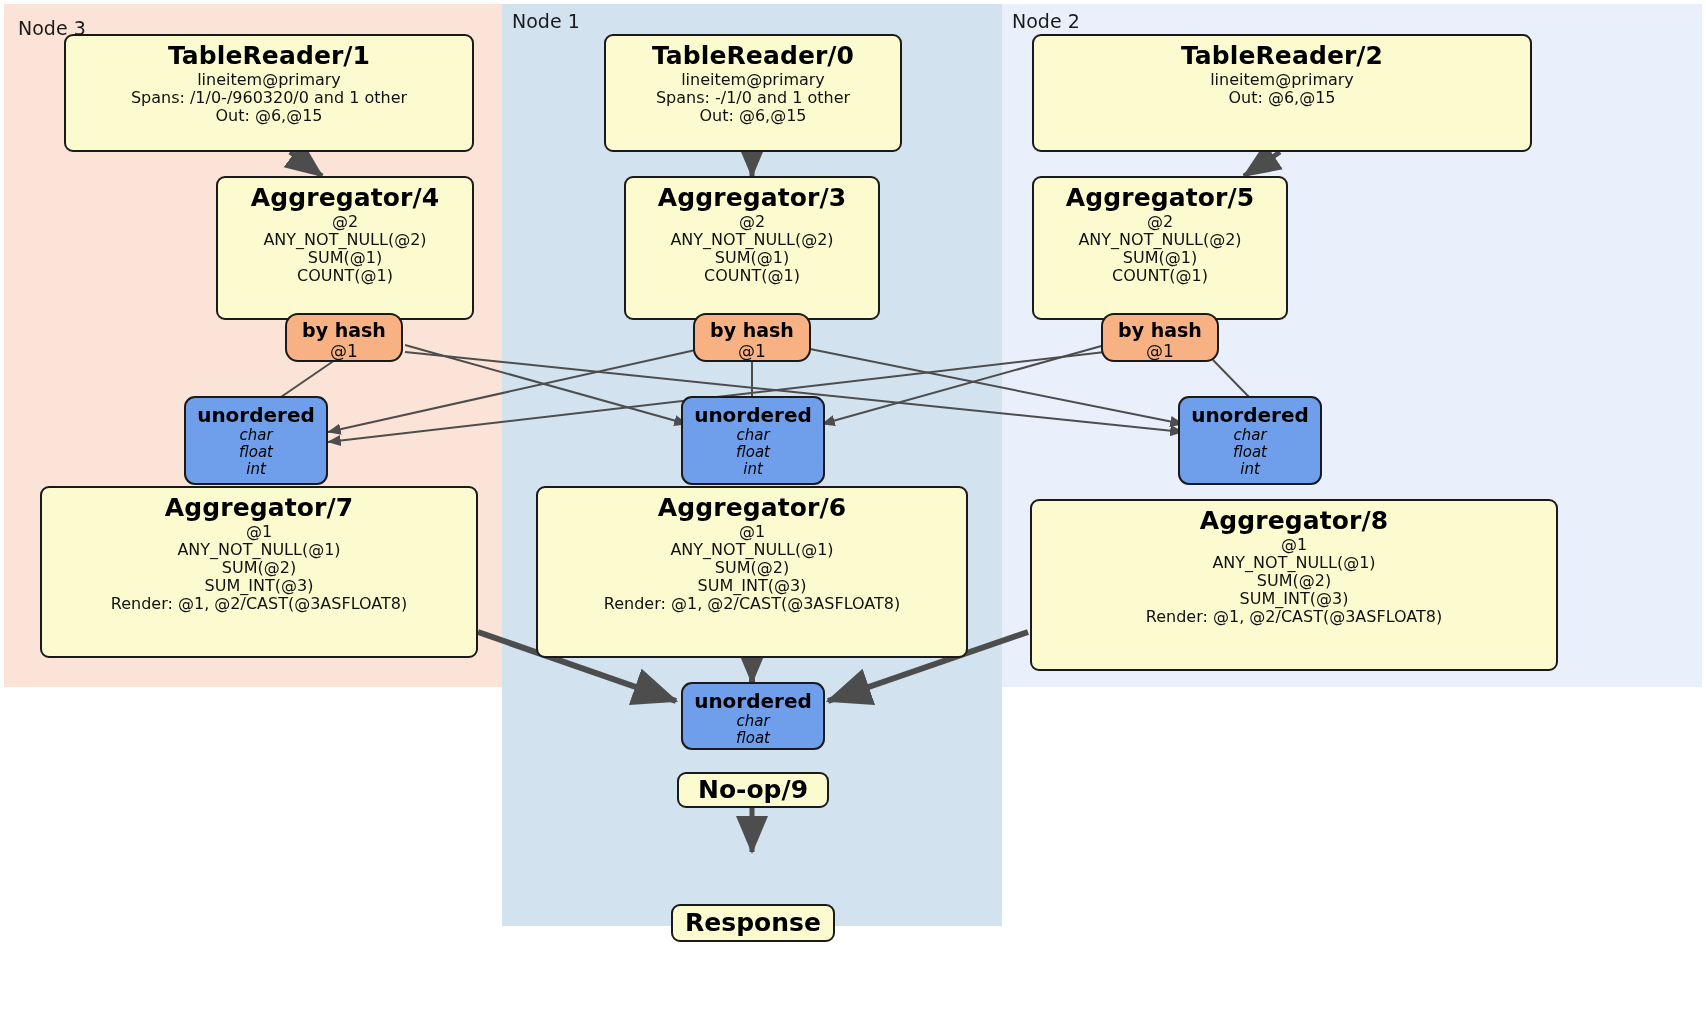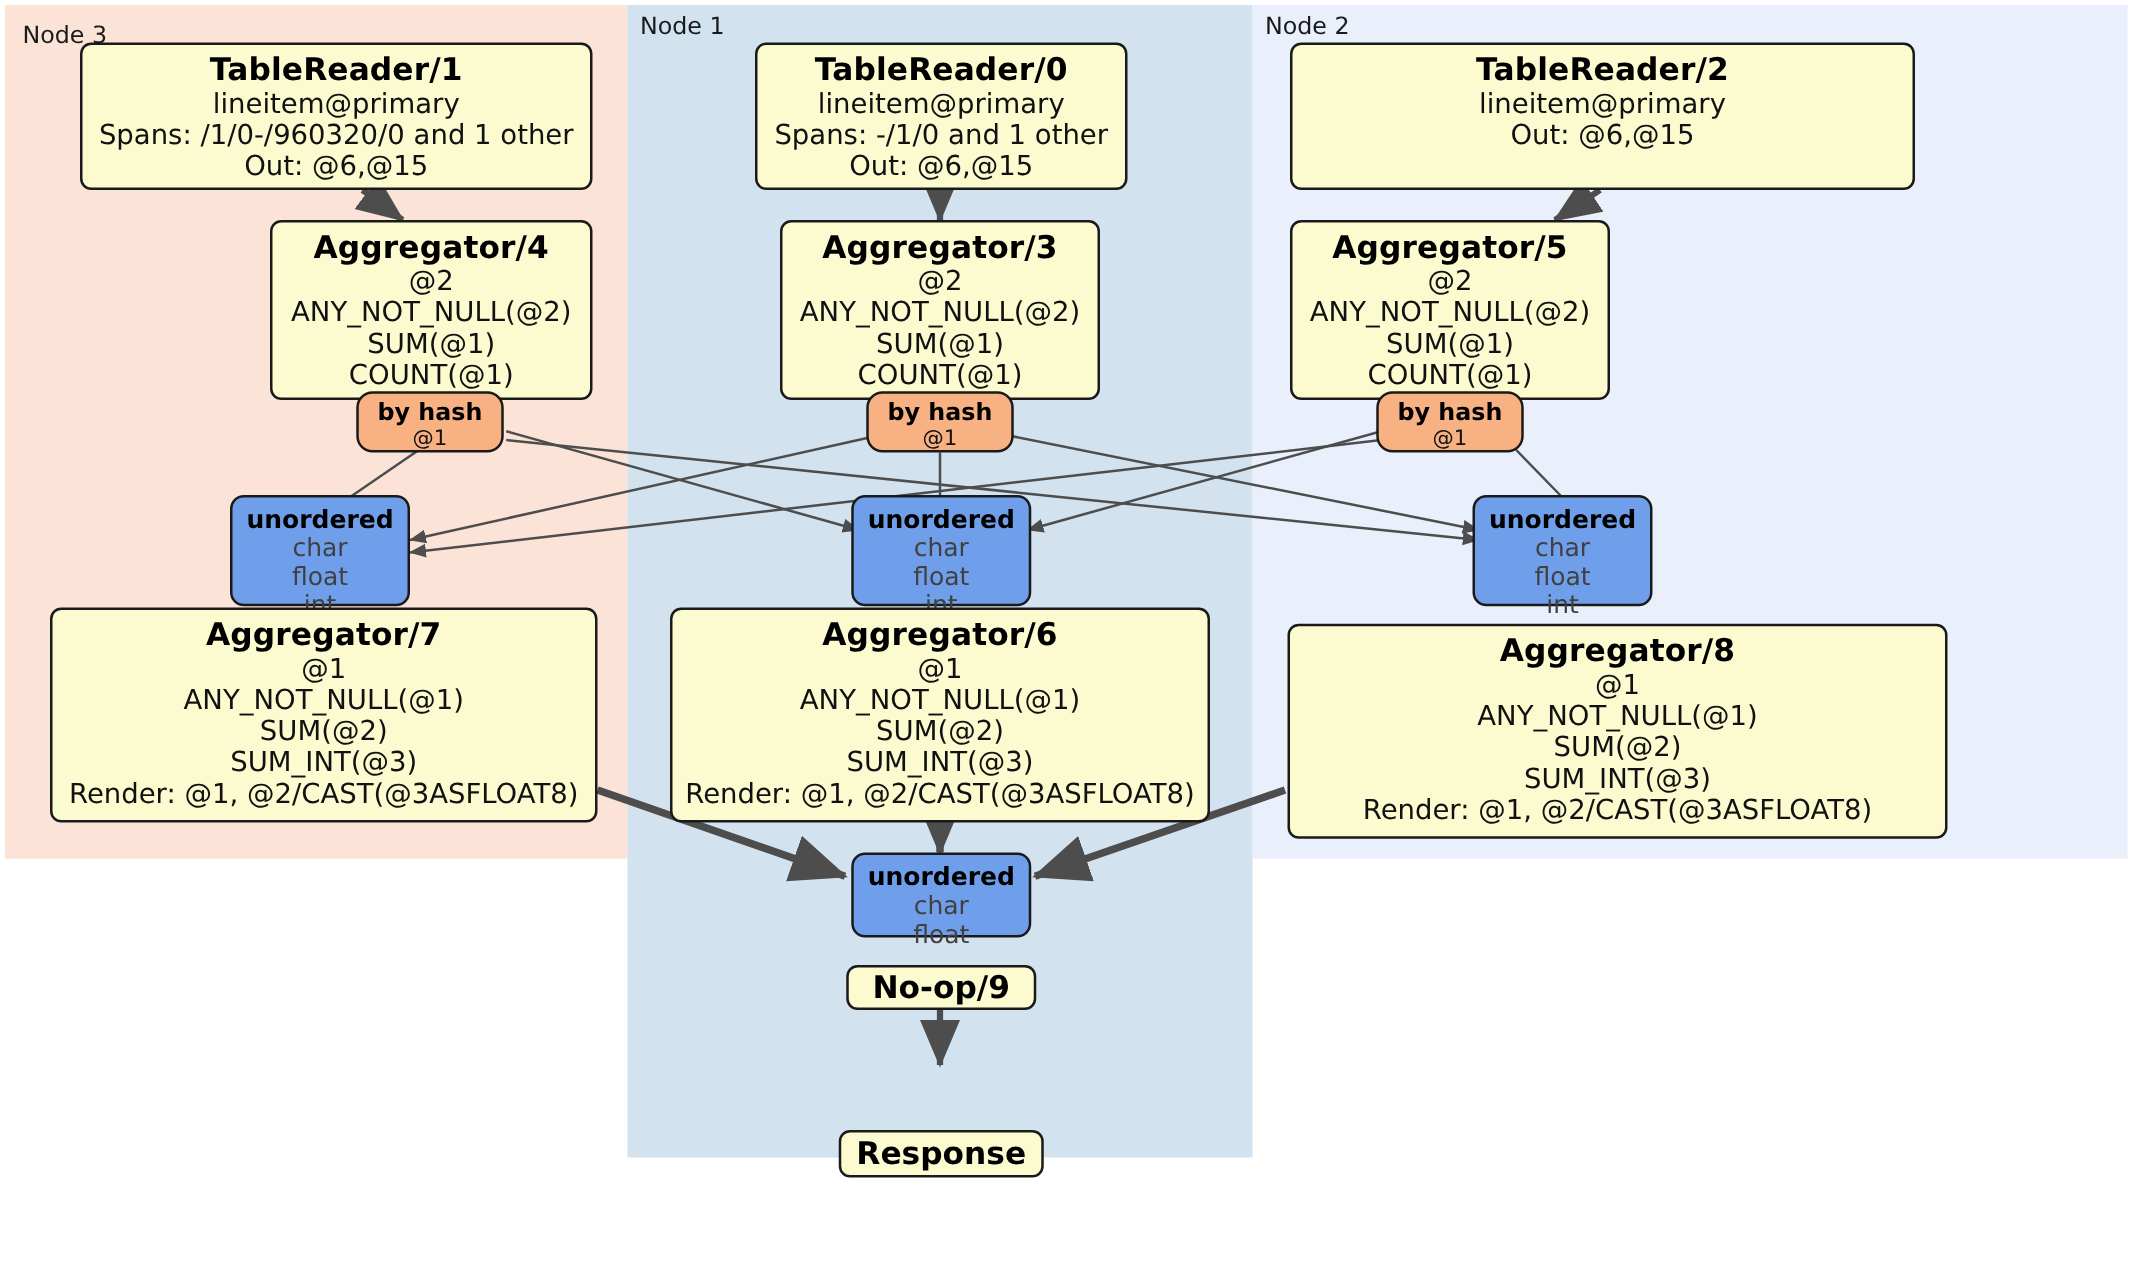--- a/index.html
+++ b/index.html
@@ -12,25 +12,25 @@
   svg#edges{position:absolute;left:0;top:0;width:1706px;height:1016px;pointer-events:none;}
 
   .box{position:absolute;box-sizing:border-box;border:2px solid #1a1a1a;border-radius:9px;
        display:flex;flex-direction:column;align-items:center;justify-content:flex-start;
        text-align:center;line-height:1.14;}
   .proc{background:#fbfbcf;padding:6px 10px 7px 10px;}
   .router{background:#f7b183;border-radius:13px;padding:5px 12px 6px 12px;}
   .sync{background:#6f9fea;border-radius:11px;padding:6px 12px 8px 12px;}
 
   .t-title{font-weight:bold;font-size:25px;color:#000;letter-spacing:.1px;}
-  .t-line{font-size:22px;color:#111;}
+  .t-line{font-size:16px;color:#111;}
   .r-title{font-weight:bold;font-size:19px;color:#000;}
   .r-line{font-size:17px;color:#111;}
   .s-title{font-weight:bold;font-size:20px;color:#000;}
-  .s-line{font-size:20px;color:#404040;}
+  .s-line{font-size:15px;color:#000000;font-style:italic;}
   .noop-title{font-weight:bold;font-size:25px;color:#000;}
 </style>
 </head>
 <body>
 
 <div id="stage">
 
   <div class="node-panel" style="left:4px;top:4px;width:498px;height:683px;background:#fbe3d8;">
   </div>
   <div class="node-panel" style="left:502px;top:4px;width:500px;height:922px;background:#d2e2ee;">

